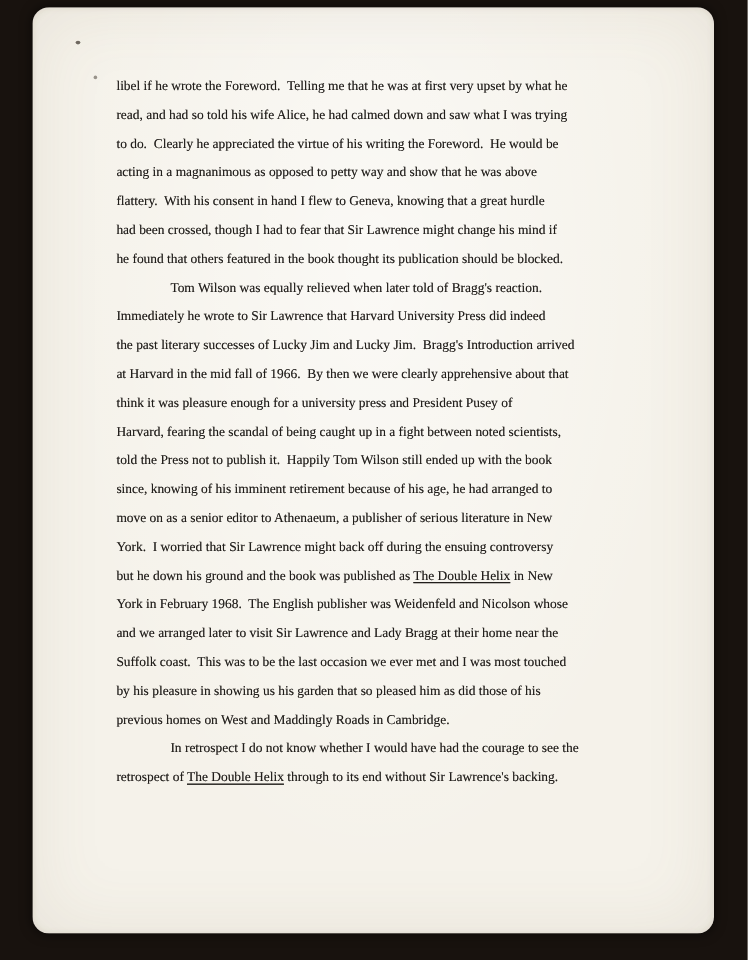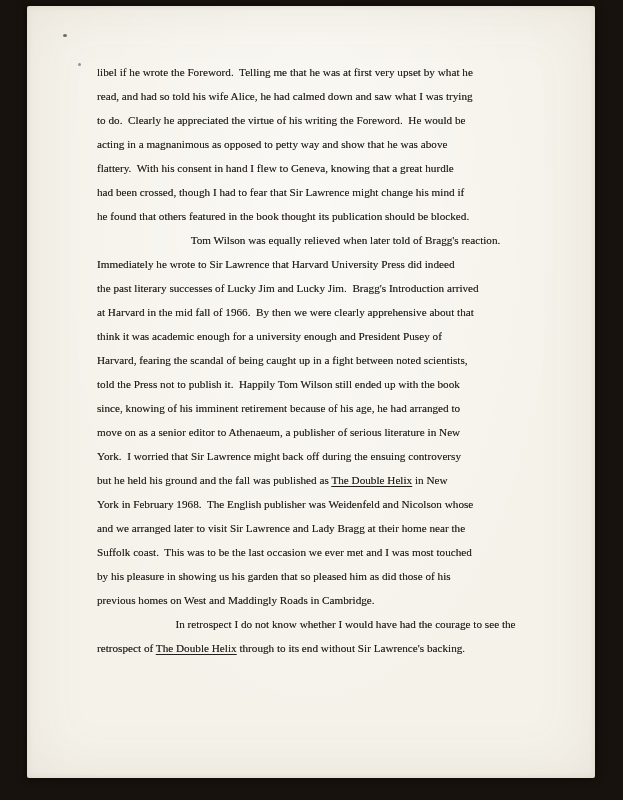--- a/index.html
+++ b/index.html
@@ -13,21 +13,21 @@
     overflow: hidden;
     background: var(--bg, #18120e);
     font-family: "Liberation Serif", serif;
   }
   .paper {
     position: absolute;
     left: 27px;
     top: 6px;
     width: 568px;
     height: 772px;
-    border-radius: 2px;
+    border-radius: 14px;
     background:
       radial-gradient(ellipse at 50% 28%, rgba(255,255,255,0.55), rgba(255,255,255,0) 65%),
       var(--paper, #f5f2ea);
     box-shadow:
       0 0 10px rgba(0,0,0,0.6),
       inset 0 0 60px rgba(120,100,70,0.10),
       inset 0 0 6px rgba(120,100,70,0.14);
   }
   .page-text {
     position: absolute;
@@ -38,21 +38,20 @@
     font-size: 11.2px;
     text-shadow: 0 0 0.4px rgba(33,30,27,0.55);
   }
   .line {
     white-space: pre;
     height: 24px;
     line-height: 24px;
   }
   .line.indent {
     padding-left: 45px;
-    text-align: center;
   }
   .underline {
     text-decoration: underline;
     text-decoration-thickness: 1px;
     text-underline-offset: 2px;
   }
   .speck {
     position: absolute;
     border-radius: 50%;
     background: #4d463d;
@@ -74,27 +73,27 @@
         <div class="line"><span>acting in a magnanimous as opposed to petty way and show that he was above</span></div>
         <div class="line"><span>flattery.  With his consent in hand I flew to Geneva, knowing that a great hurdle</span></div>
         <div class="line"><span>had been crossed, though I had to fear that Sir Lawrence might change his mind if</span></div>
         <div class="line"><span>he found that others featured in the book thought its publication should be blocked.</span></div>
       </div>
       <div>
         <div class="line indent"><span>Tom Wilson was equally relieved when later told of Bragg's reaction.</span></div>
         <div class="line"><span>Immediately he wrote to Sir Lawrence that Harvard University Press did indeed</span></div>
         <div class="line"><span>the past literary successes of Lucky Jim and Lucky Jim.  Bragg's Introduction arrived</span></div>
         <div class="line"><span>at Harvard in the mid fall of 1966.  By then we were clearly apprehensive about that</span></div>
-        <div class="line"><span>think it was academic enough for a university enough and President Pusey of</span></div>
+        <div class="line"><span>think it was pleasure enough for a university press and President Pusey of</span></div>
         <div class="line"><span>Harvard, fearing the scandal of being caught up in a fight between noted scientists,</span></div>
         <div class="line"><span>told the Press not to publish it.  Happily Tom Wilson still ended up with the book</span></div>
         <div class="line"><span>since, knowing of his imminent retirement because of his age, he had arranged to</span></div>
         <div class="line"><span>move on as a senior editor to Athenaeum, a publisher of serious literature in New</span></div>
         <div class="line"><span>York.  I worried that Sir Lawrence might back off during the ensuing controversy</span></div>
-        <div class="line"><span>but he held his ground and the fall was published as </span><span class="underline">The Double Helix</span><span> in New</span></div>
+        <div class="line"><span>but he down his ground and the book was published as </span><span class="underline">The Double Helix</span><span> in New</span></div>
         <div class="line"><span>York in February 1968.  The English publisher was Weidenfeld and Nicolson whose</span></div>
         <div class="line"><span>and we arranged later to visit Sir Lawrence and Lady Bragg at their home near the</span></div>
         <div class="line"><span>Suffolk coast.  This was to be the last occasion we ever met and I was most touched</span></div>
         <div class="line"><span>by his pleasure in showing us his garden that so pleased him as did those of his</span></div>
         <div class="line"><span>previous homes on West and Maddingly Roads in Cambridge.</span></div>
       </div>
       <div>
         <div class="line indent"><span>In retrospect I do not know whether I would have had the courage to see the</span></div>
         <div class="line"><span>retrospect of </span><span class="underline">The Double Helix</span><span> through to its end without Sir Lawrence's backing.</span></div>
       </div>

